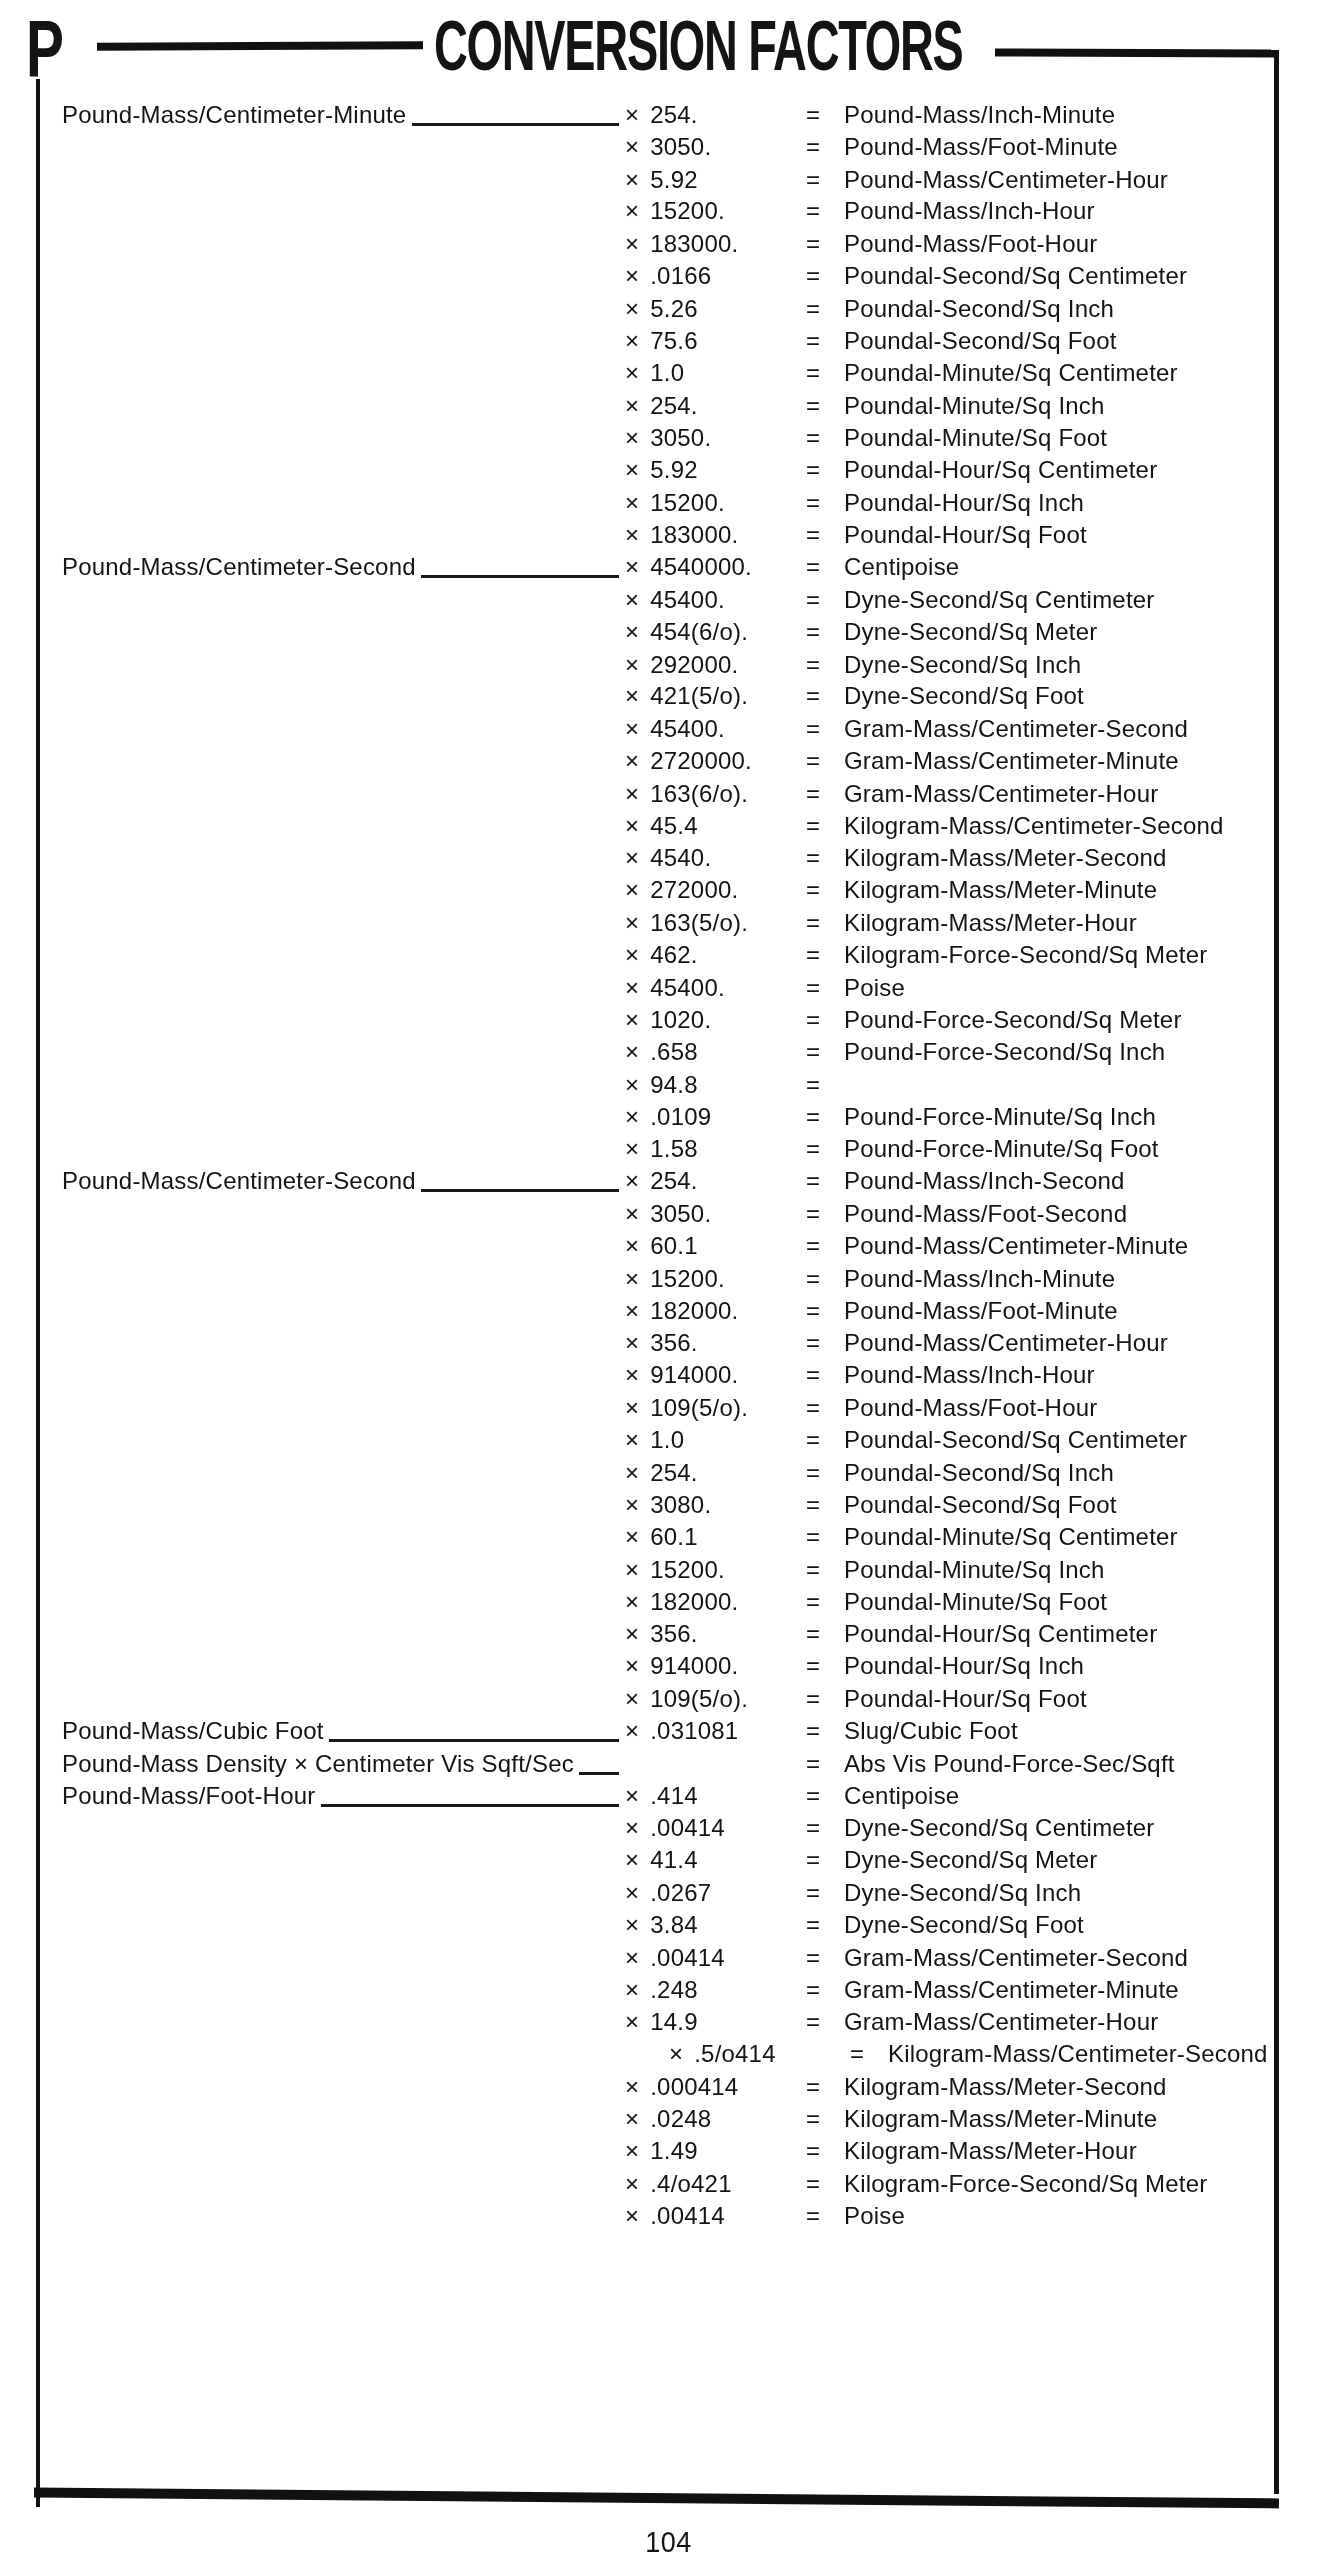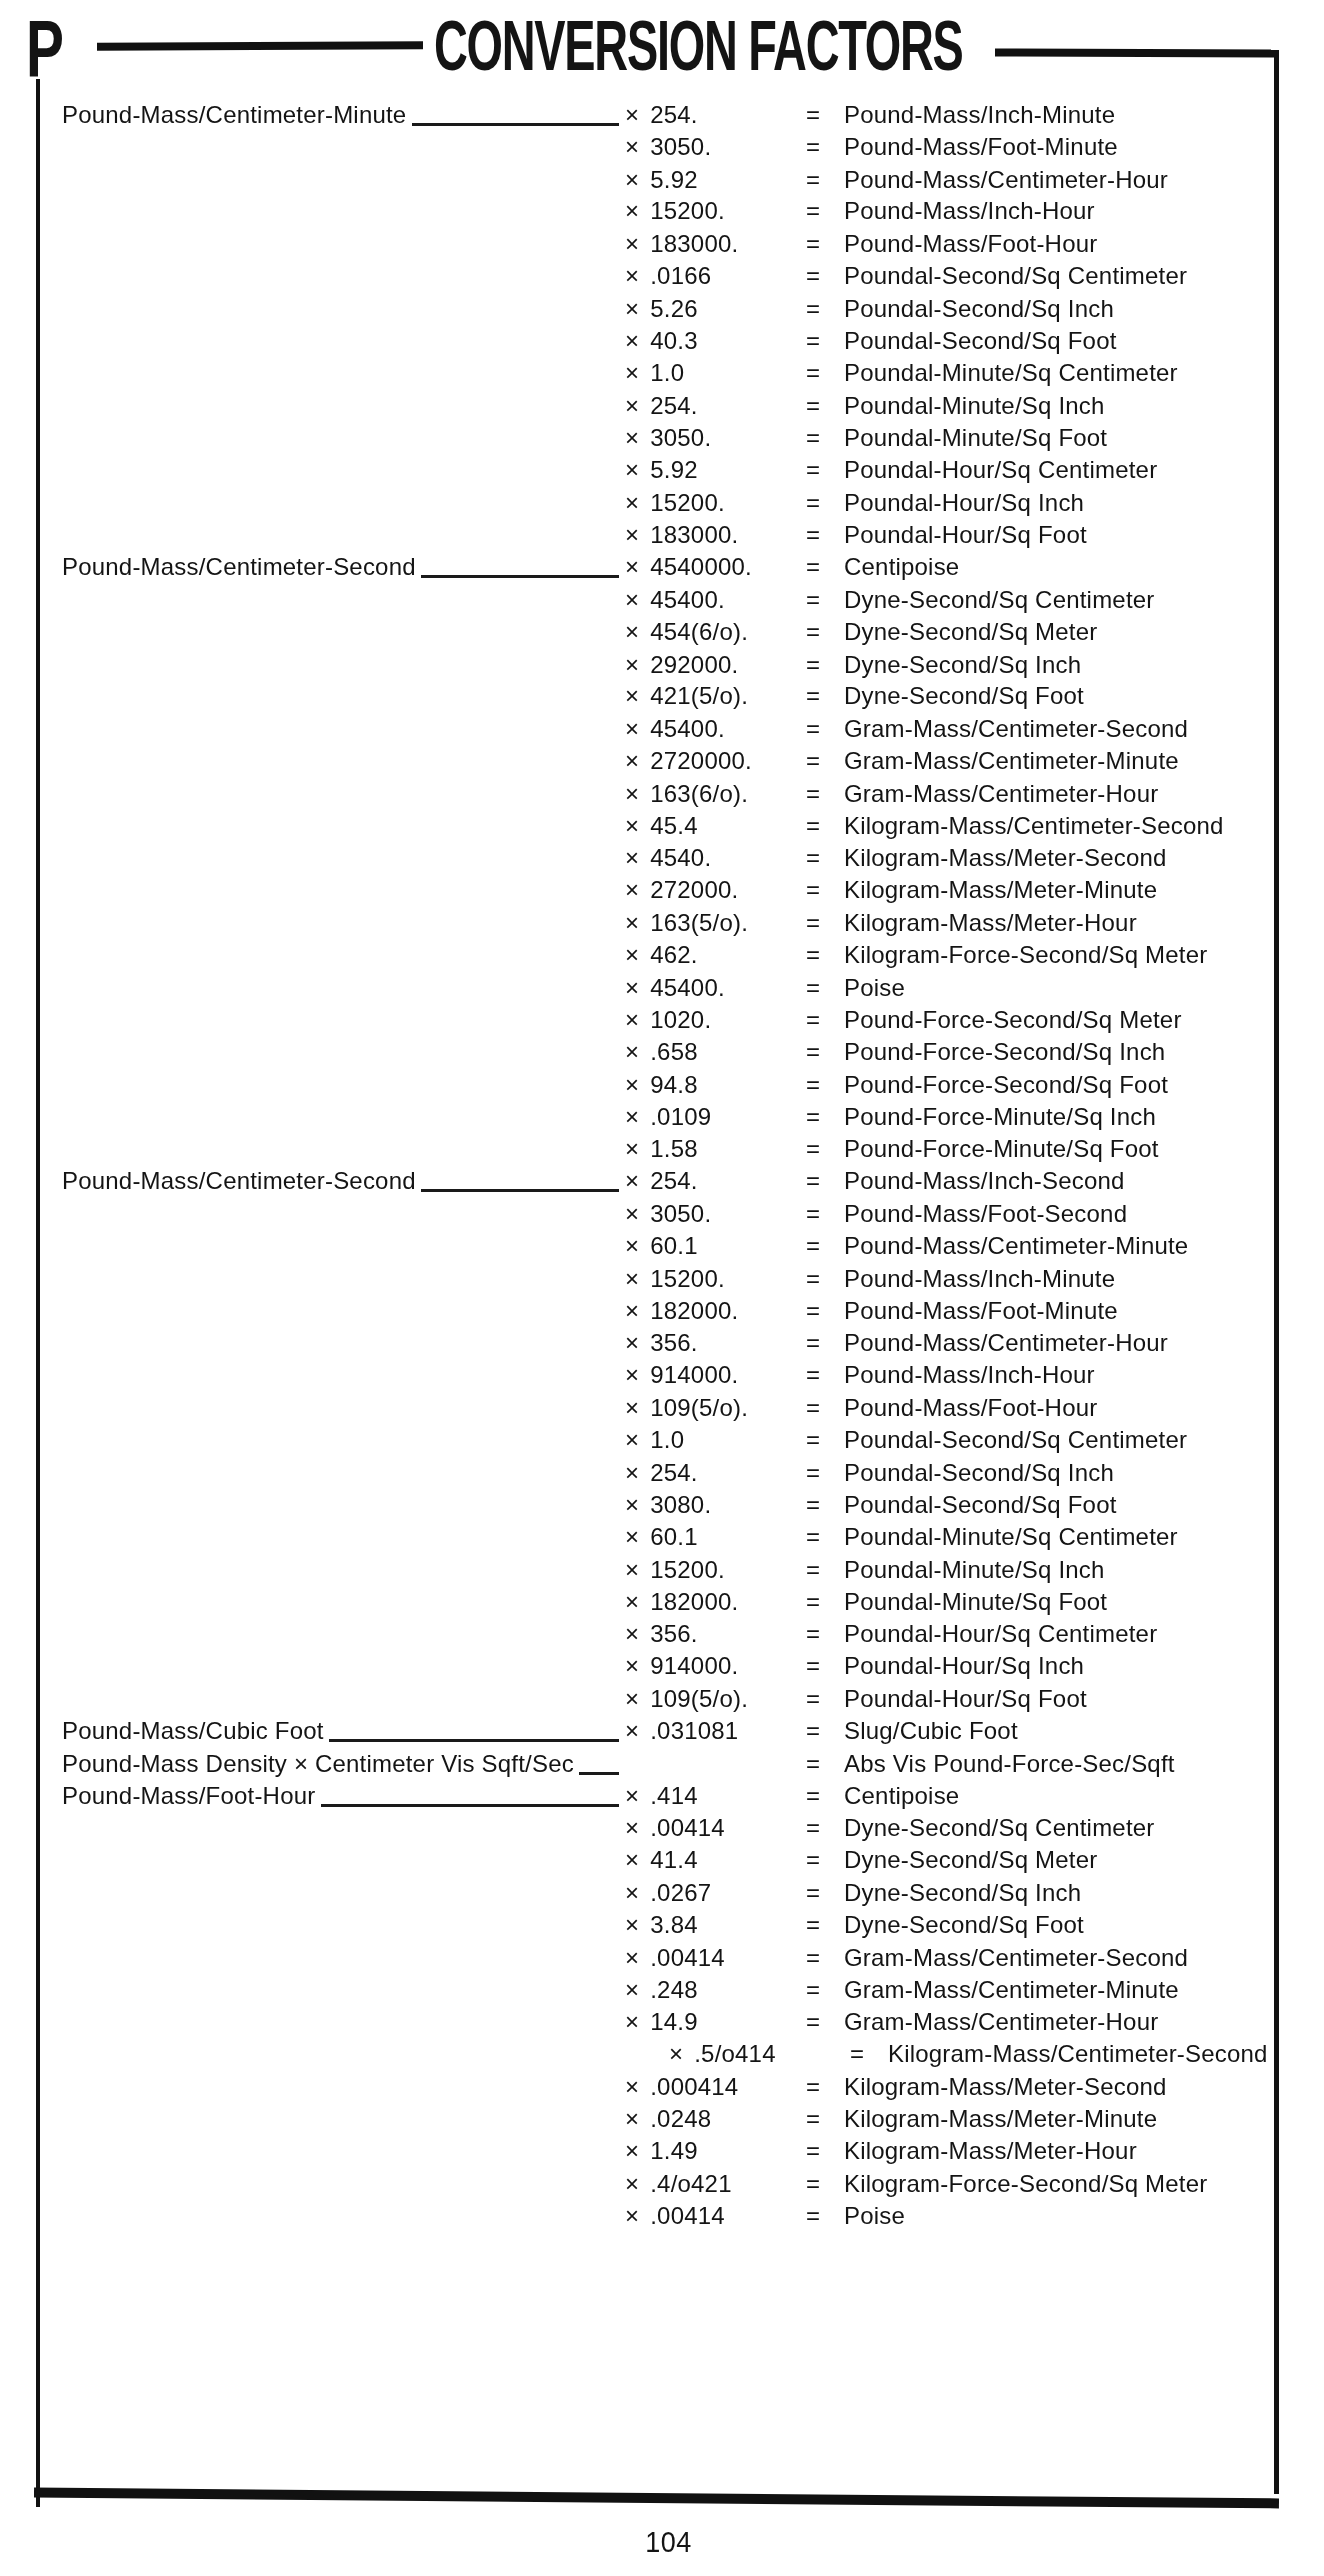--- a/index.html
+++ b/index.html
@@ -87,21 +87,21 @@
       <div class="cell-factor"><span class="mult">×</span><span>.0166</span></div>
       <div class="cell-equals">=</div>
       <div class="cell-result">Poundal-Second/Sq Centimeter</div>
     </div>
     <div class="row" style="top: 293px;">
       <div class="cell-factor"><span class="mult">×</span><span>5.26</span></div>
       <div class="cell-equals">=</div>
       <div class="cell-result">Poundal-Second/Sq Inch</div>
     </div>
     <div class="row" style="top: 325px;">
-      <div class="cell-factor"><span class="mult">×</span><span>40.3</span></div>
+      <div class="cell-factor"><span class="mult">×</span><span>75.6</span></div>
       <div class="cell-equals">=</div>
       <div class="cell-result">Poundal-Second/Sq Foot</div>
     </div>
     <div class="row" style="top: 357px;">
       <div class="cell-factor"><span class="mult">×</span><span>1.0</span></div>
       <div class="cell-equals">=</div>
       <div class="cell-result">Poundal-Minute/Sq Centimeter</div>
     </div>
     <div class="row" style="top: 390px;">
       <div class="cell-factor"><span class="mult">×</span><span>254.</span></div>
@@ -208,21 +208,20 @@
       <div class="cell-result">Pound-Force-Second/Sq Meter</div>
     </div>
     <div class="row" style="top: 1036px;">
       <div class="cell-factor"><span class="mult">×</span><span>.658</span></div>
       <div class="cell-equals">=</div>
       <div class="cell-result">Pound-Force-Second/Sq Inch</div>
     </div>
     <div class="row" style="top: 1069px;">
       <div class="cell-factor"><span class="mult">×</span><span>94.8</span></div>
       <div class="cell-equals">=</div>
-      <div class="cell-result">Pound-Force-Second/Sq Foot</div>
     </div>
     <div class="row" style="top: 1101px;">
       <div class="cell-factor"><span class="mult">×</span><span>.0109</span></div>
       <div class="cell-equals">=</div>
       <div class="cell-result">Pound-Force-Minute/Sq Inch</div>
     </div>
     <div class="row" style="top: 1133px;">
       <div class="cell-factor"><span class="mult">×</span><span>1.58</span></div>
       <div class="cell-equals">=</div>
       <div class="cell-result">Pound-Force-Minute/Sq Foot</div>

